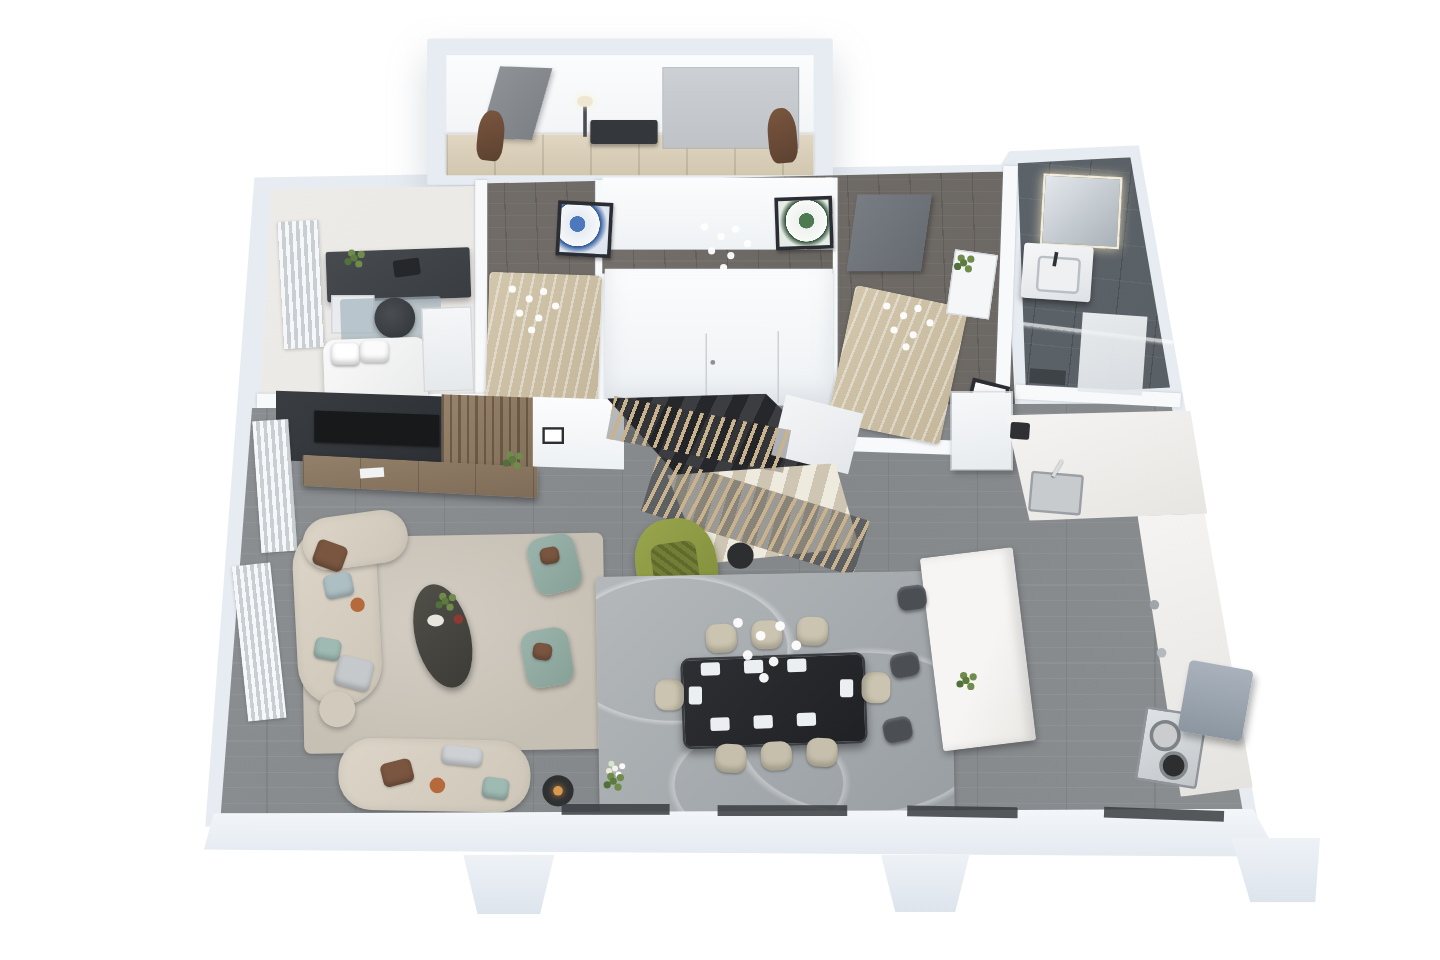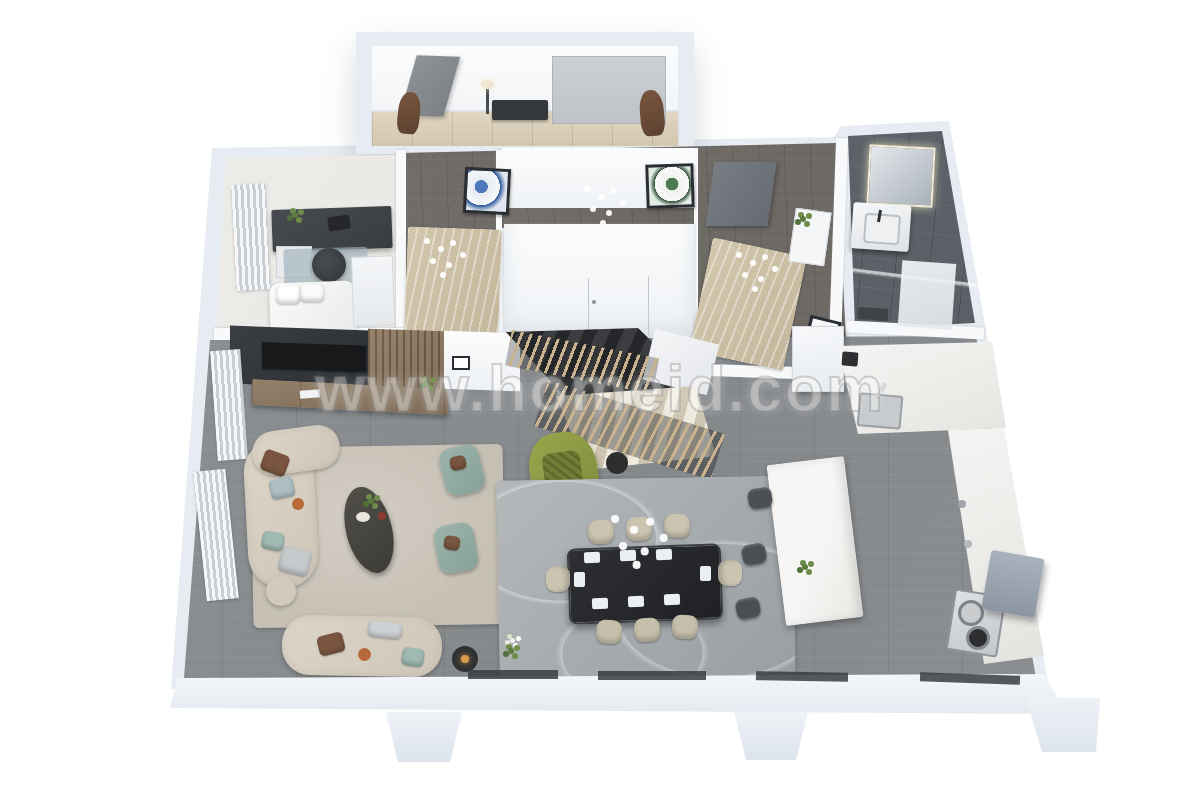--- a/index.html
+++ b/index.html
@@ -245,15 +245,14 @@
   <div class="a" style="left:598px;top:671px;width:108px;height:9px;background:#383c40;opacity:.85;"></div>
   <div class="a" style="left:756px;top:672px;width:92px;height:9px;background:#383c40;opacity:.85;transform:rotate(1deg);"></div>
   <div class="a" style="left:920px;top:674px;width:100px;height:9px;background:#383c40;opacity:.85;transform:rotate(2deg);"></div>
   <div class="a" style="left:386px;top:712px;width:76px;height:50px;clip-path:polygon(0 0,76px 0,64px 50px,12px 50px);
               background:linear-gradient(180deg,#eef2f7,#dde4ec);"></div>
   <div class="a" style="left:734px;top:712px;width:74px;height:48px;clip-path:polygon(0 0,74px 0,62px 48px,12px 48px);
               background:linear-gradient(180deg,#eef2f7,#dde4ec);"></div>
   <div class="a" style="left:1026px;top:698px;width:74px;height:54px;clip-path:polygon(0 0,74px 0,70px 54px,16px 54px);
               background:linear-gradient(180deg,#eef2f7,#dde4ec);"></div>
 
-  <div class="a watermark">www.homeid.com</div>
 
 </div>
 
 </body></html>

